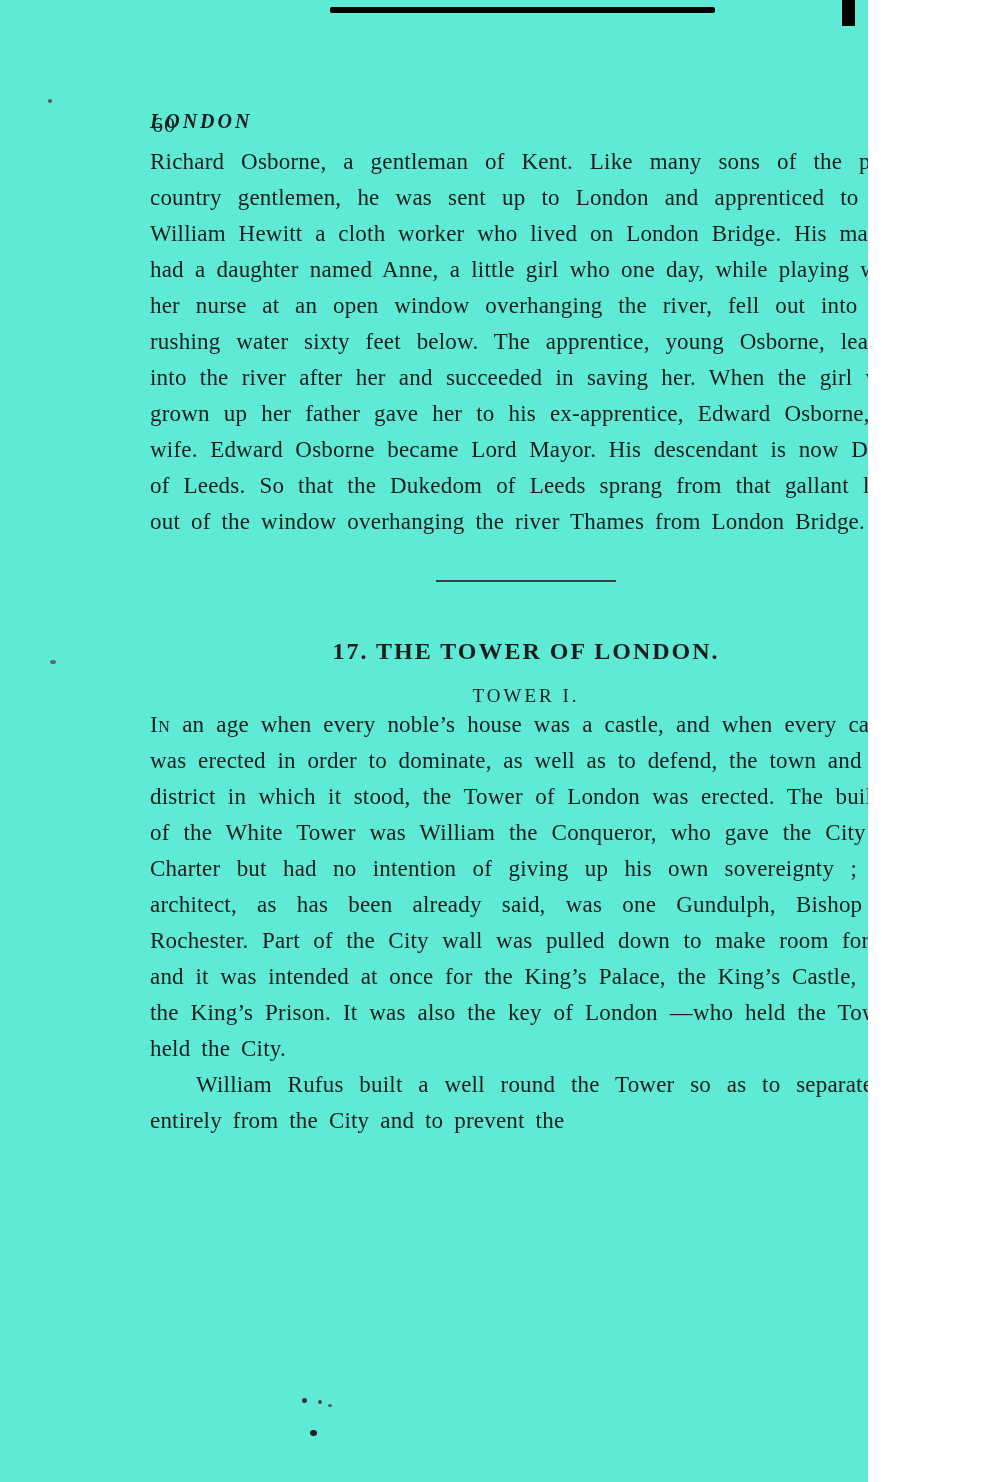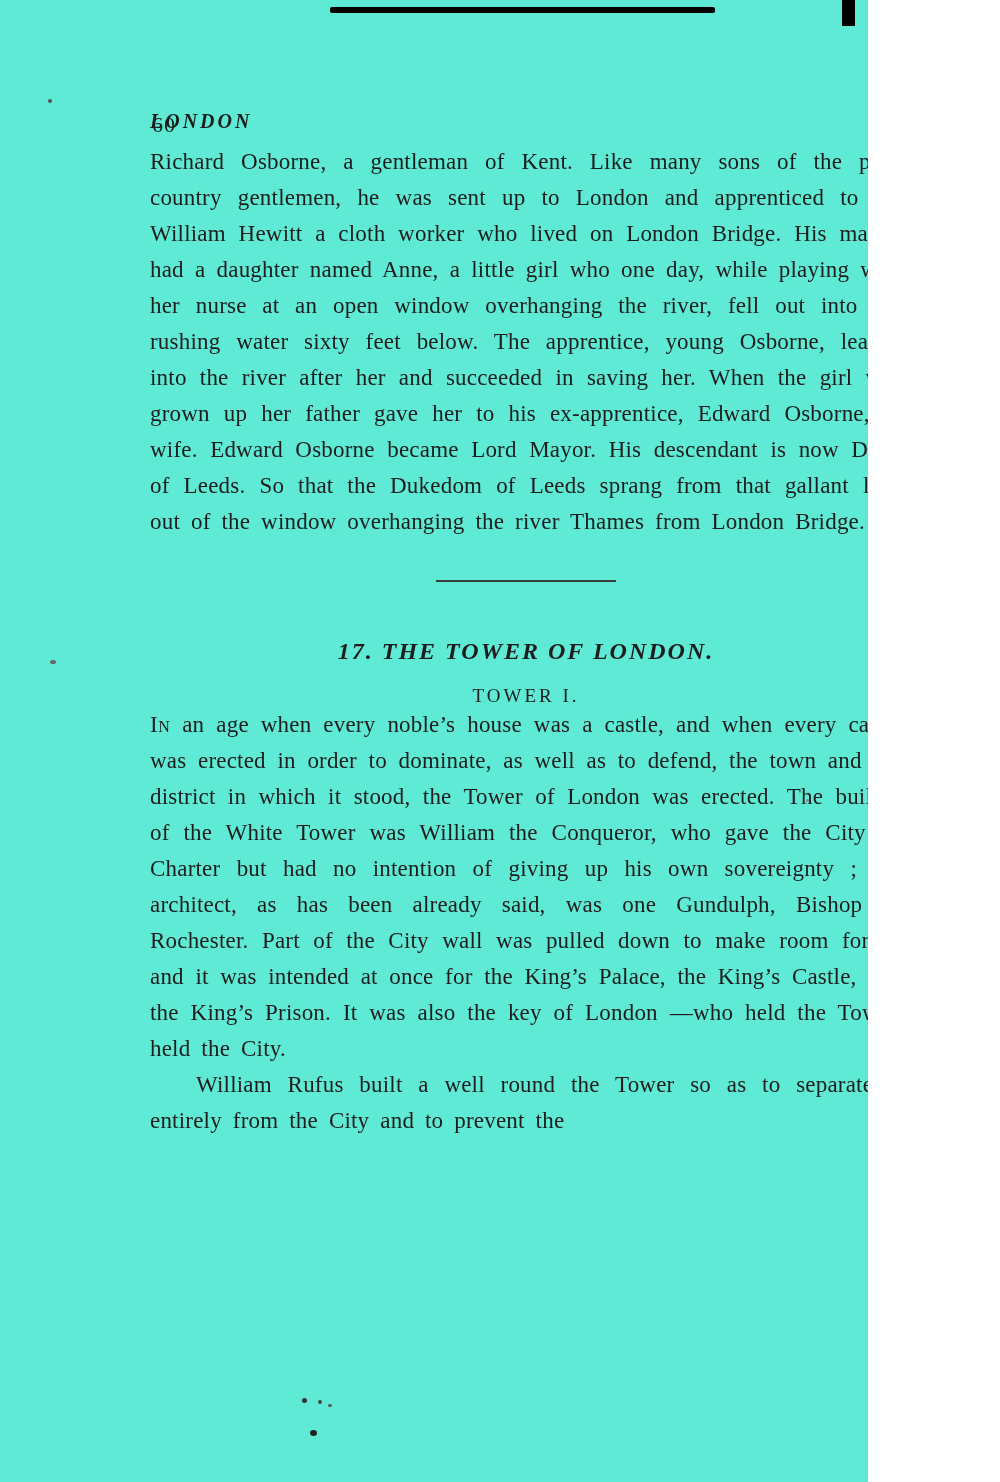--- a/index.html
+++ b/index.html
@@ -49,21 +49,20 @@
     background: #3c3c3c;
     margin: 40px auto 0;
   }
 
   .section-heading {
     margin-top: 56px;
     text-align: center;
     font-size: 24px;
     font-weight: bold;
     letter-spacing: 2px;
-    font-style: italic;
   }
   .section-subheading {
     margin-top: 20px;
     text-align: center;
     font-size: 19px;
     letter-spacing: 3px;
   }
 
   .section-para1 { margin-top: 26px; }
   .smallcaps { font-variant: small-caps; letter-spacing: 0.5px; }

